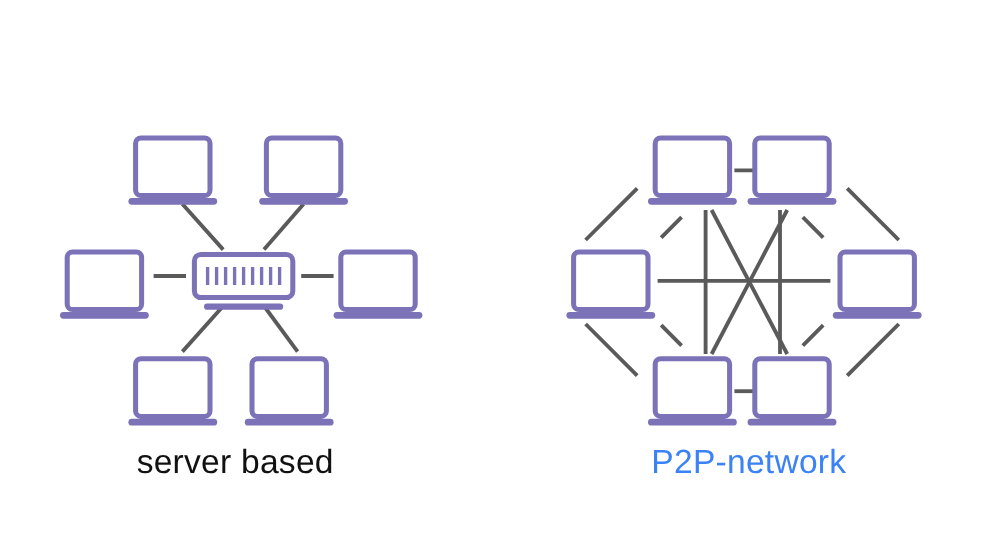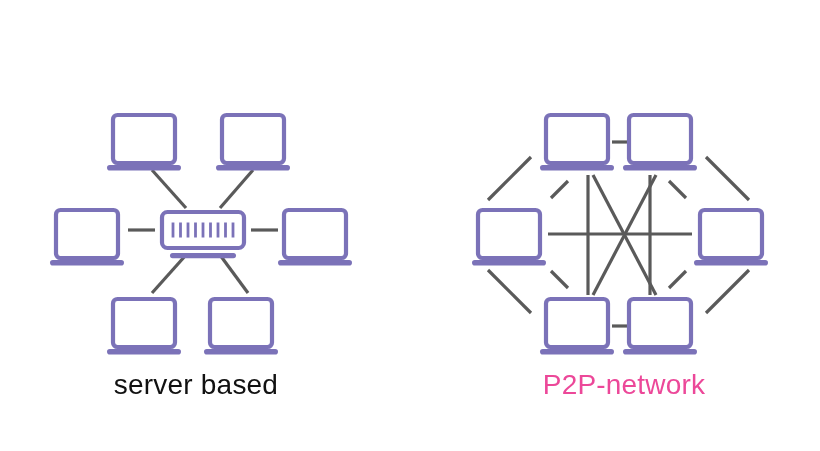--- a/index.html
+++ b/index.html
@@ -124,15 +124,15 @@
         <g>
           <rect x="629" y="287" width="62" height="48" rx="4.5" ry="4.5" fill="#ffffff" stroke="#7b72b8" stroke-width="4.2"></rect>
           <rect x="623" y="337" width="74" height="5.6" rx="2.8" ry="2.8" fill="#7b72b8"></rect>
         </g>
       </g>
 
   </svg>
 
   <div class="cap-label" style="left: 0px; top: 357px; width: 392px; color: rgb(17, 17, 17);">server based</div>
 
-  <div class="cap-label" style="left: 428px; top: 357px; width: 392px; color: #ec4899;">P2P-network</div>
+  <div class="cap-label" style="left: 428px; top: 357px; width: 392px; color: #3b82f6;">P2P-network</div>
 
 </div>
 
 </body></html>

